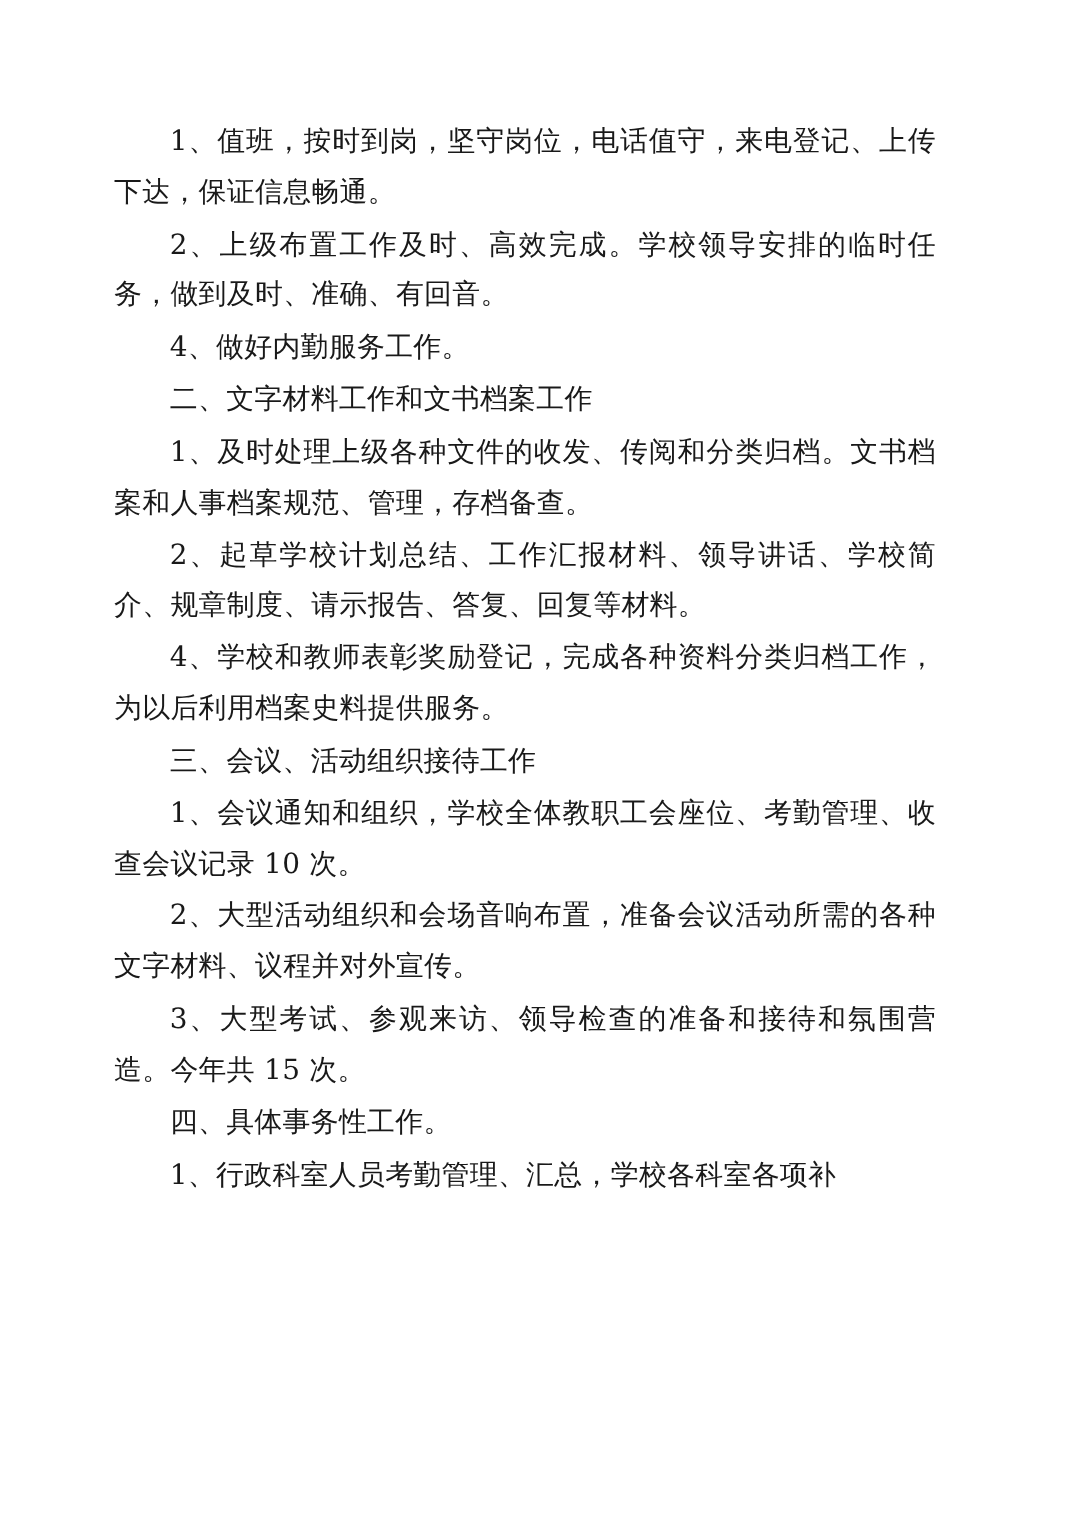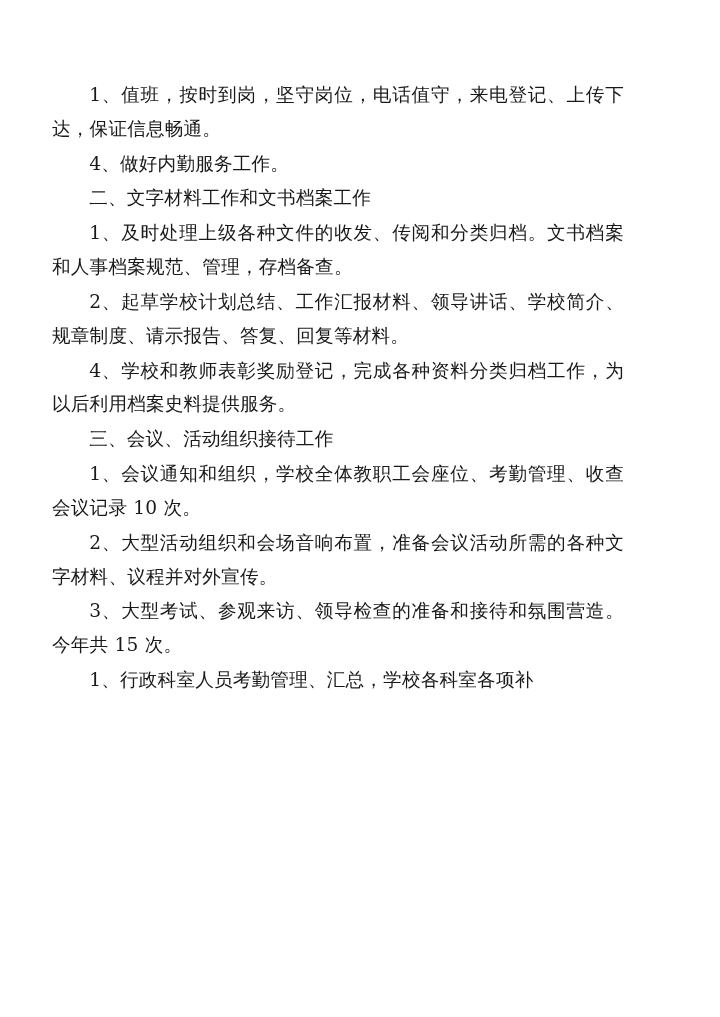--- a/index.html
+++ b/index.html
@@ -13,21 +13,21 @@
     overflow: hidden;
     font-family: "DejaVu Serif", "Liberation Serif", serif;
     color: #1a1a1a;
   }
   .page {
     position: relative;
     width: 720px;
     height: 1017px;
     background: #ffffff;
     box-sizing: border-box;
-    padding: 78px 96px 40px 52px;
+    padding: 78px 96px 40px 76px;
   }
   .doc-body {
     font-size: 18.6px;
     line-height: 1.82;
     text-align: justify;
     text-justify: inter-ideograph;
     letter-spacing: 0.2px;
     color: #191919;
   }
   .para {
@@ -35,24 +35,26 @@
     text-indent: 2em;
     white-space: normal;
   }
 </style>
 </head>
 <body>
 
 <div class="page">
   <div class="doc-body">
     <p class="para">1、值班，按时到岗，坚守岗位，电话值守，来电登记、上传下达，保证信息畅通。</p>
+    <p class="para">2、上级布置工作及时、高效完成。学校领导安排的临时任务，做到及时、准确、有回音。</p>
     <p class="para">4、做好内勤服务工作。</p>
     <p class="para">二、文字材料工作和文书档案工作</p>
     <p class="para">1、及时处理上级各种文件的收发、传阅和分类归档。文书档案和人事档案规范、管理，存档备查。</p>
     <p class="para">2、起草学校计划总结、工作汇报材料、领导讲话、学校简介、规章制度、请示报告、答复、回复等材料。</p>
     <p class="para">4、学校和教师表彰奖励登记，完成各种资料分类归档工作，为以后利用档案史料提供服务。</p>
     <p class="para">三、会议、活动组织接待工作</p>
     <p class="para">1、会议通知和组织，学校全体教职工会座位、考勤管理、收查会议记录 10 次。</p>
     <p class="para">2、大型活动组织和会场音响布置，准备会议活动所需的各种文字材料、议程并对外宣传。</p>
     <p class="para">3、大型考试、参观来访、领导检查的准备和接待和氛围营造。今年共 15 次。</p>
+    <p class="para">四、具体事务性工作。</p>
     <p class="para">1、行政科室人员考勤管理、汇总，学校各科室各项补</p>
   </div>
 </div>
 
 </body></html>

